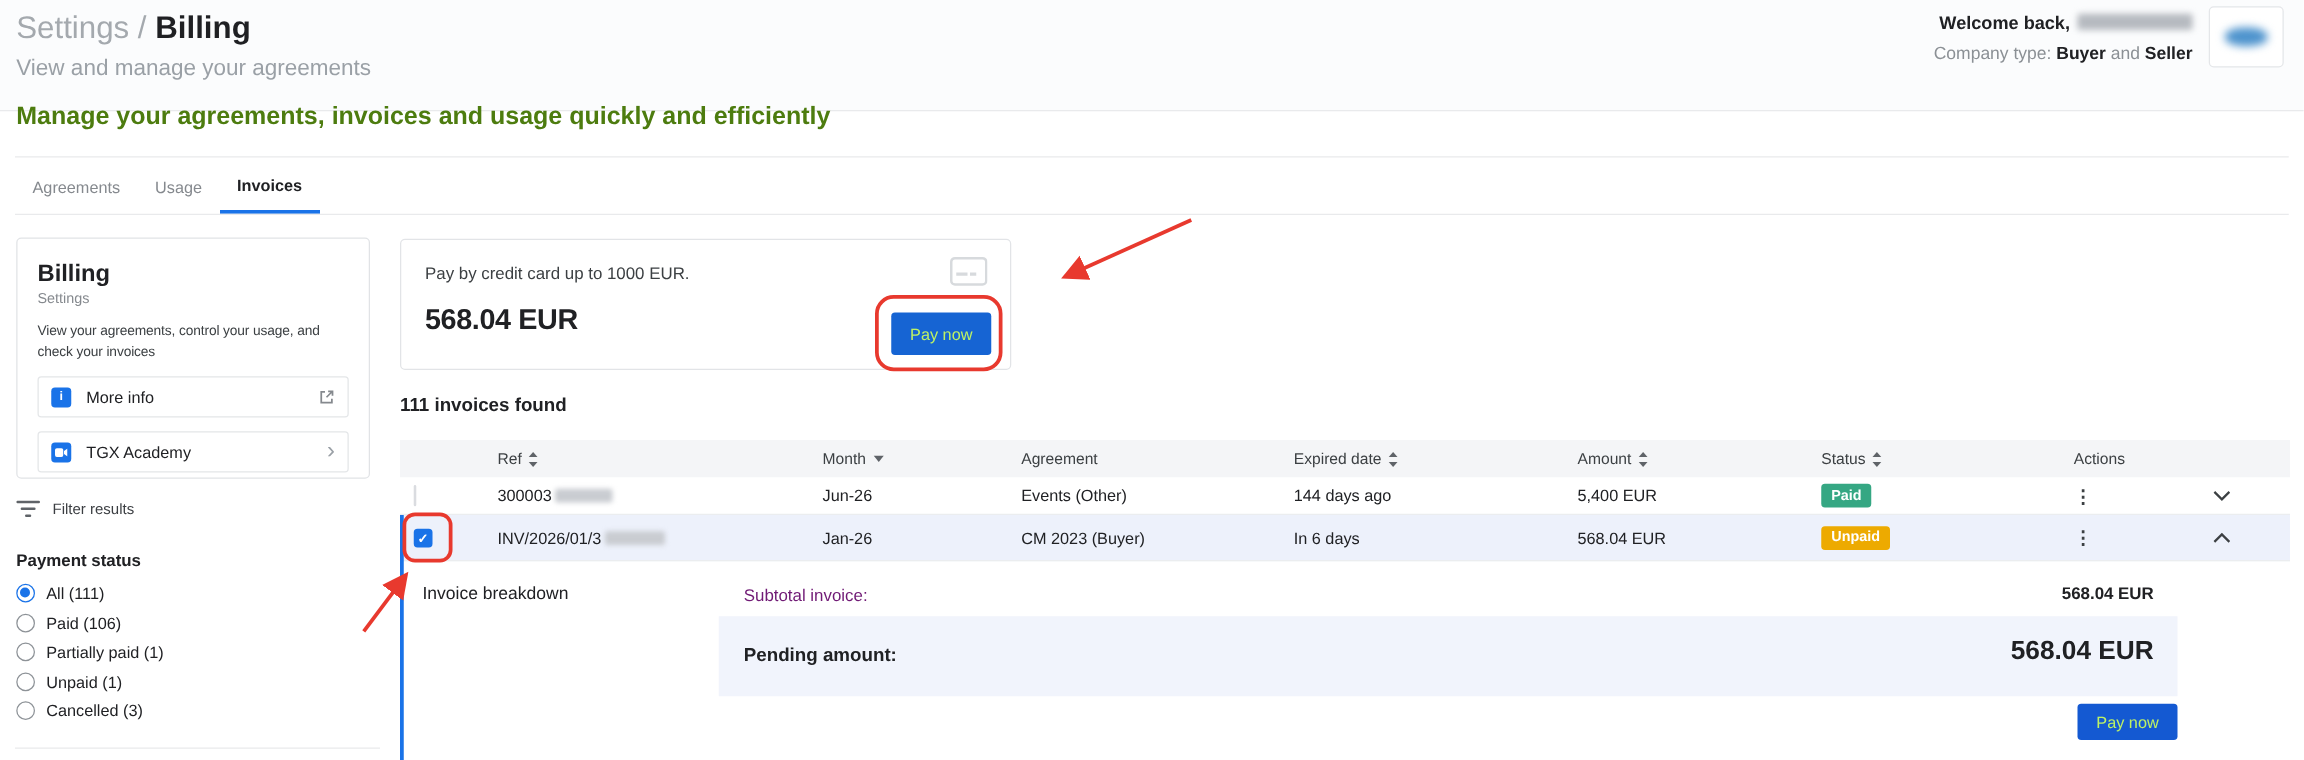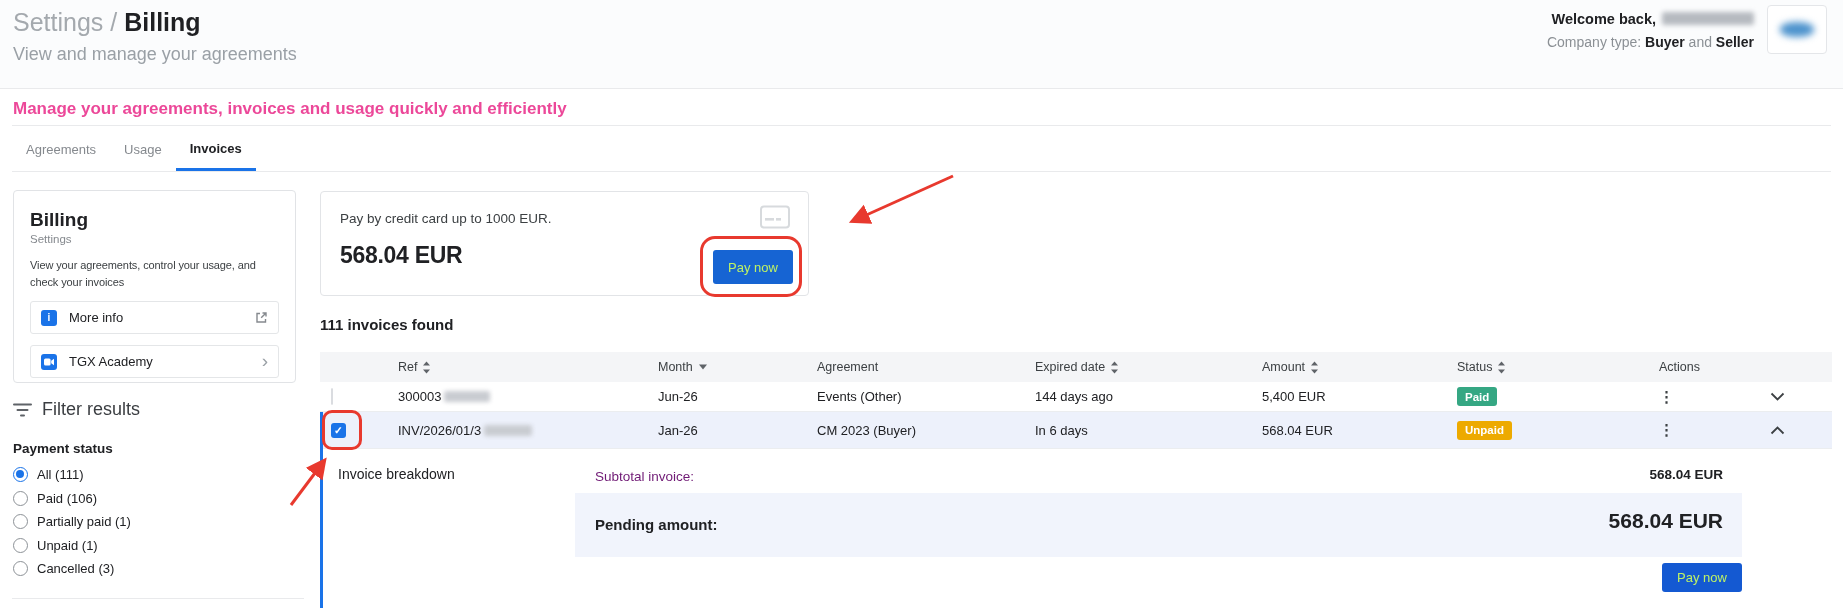--- a/index.html
+++ b/index.html
@@ -14,39 +14,39 @@
   .top-subtitle{position:absolute;left:13px;top:44px;font-size:18px;color:#9aa0a6}
   .welcome{position:absolute;right:89px;top:11px;text-align:right;white-space:nowrap}
   .welcome-line1{font-size:14.5px;font-weight:700;color:#202124}
   .blur-name{display:inline-block;width:92px;height:13px;background:#b6bac0;filter:blur(2.5px);border-radius:2px;vertical-align:-1px;margin-left:6px}
   .welcome-line2{margin-top:7px;font-size:14px;color:#8b9095}
   .welcome-line2 .bold{color:#202124;font-weight:700}
   .avatar{position:absolute;left:1767px;top:5px;width:60px;height:49px;background:#fff;border:1px solid #e4e6e9;border-radius:4px;display:flex;align-items:center;justify-content:center;box-sizing:border-box}
   .avatar-blob{width:34px;height:15px;background:#4d93cd;border-radius:45%;filter:blur(3.5px)}
 
   
-  .intro{position:absolute;left:13px;top:99px;font-size:17px;font-weight:700;color:#ec4899}
+  .intro{position:absolute;left:13px;top:82px;font-size:20px;font-weight:700;color:#4d7c0f}
   .divider-1{position:absolute;left:12px;top:125px;width:1819px;height:1px;background:#e9eaec}
   .tabs{position:absolute;left:12px;top:128px;height:43px;display:flex}
   .tab{padding:0 14px;font-size:13px;color:#85898e;display:flex;align-items:center;height:43px;box-sizing:border-box;cursor:pointer}
   .tab.active{color:#202124;font-weight:700;border-bottom:3px solid #1a73e8}
   .divider-2{position:absolute;left:12px;top:171px;width:1819px;height:1px;background:#e9eaec}
 
   
   .billing-card{position:absolute;left:13px;top:190px;width:283px;height:193px;border:1px solid #e1e3e6;border-radius:4px;box-sizing:border-box;padding:15px 16px 0}
   .billing-title{font-size:19px;font-weight:700;margin-top:3px}
   .billing-sub{font-size:11.5px;color:#85898e;margin-top:2px}
   .billing-desc{font-size:11px;color:#3c4043;margin-top:12px;line-height:1.5;width:245px;letter-spacing:-.1px}
   .card-btn{height:33px;border:1px solid #e4e6e8;border-radius:3px;display:flex;align-items:center;padding:0 10px;margin-top:11px;box-sizing:border-box;cursor:pointer;background:#fff}
   .btn-ico{width:16px;height:16px;background:#1a73e8;border-radius:3px;color:#fff;font-size:10px;font-weight:700;display:flex;align-items:center;justify-content:center;flex:none}
   .card-btn-label{font-size:13px;color:#202124;margin-left:12px;flex:1;text-align:left}
   .chev-right{color:#9aa0a6;font-size:19px;line-height:1;margin-top:-2px}
 
   .filter-head{position:absolute;left:13px;top:399px;display:flex;align-items:center}
-  .filter-title{font-size:18px;color:#3b3e42;margin-left:10px}
+  .filter-title{font-size:12px;color:#3b3e42;margin-left:10px}
   .pay-status{position:absolute;left:13px;top:441px;font-size:13.5px;font-weight:700}
   .radios{position:absolute;left:13px;top:463px}
   .radio-row{display:flex;align-items:center;height:23.5px;cursor:pointer}
   .radio{width:15px;height:15px;border-radius:50%;border:1.5px solid #8d9297;box-sizing:border-box;position:relative;flex:none}
   .radio.sel{border-color:#1a73e8}
   .radio.sel::after{content:"";position:absolute;left:2px;top:2px;width:8px;height:8px;background:#1a73e8;border-radius:50%}
   .radio-label{font-size:13px;margin-left:9px;color:#202124}
   .divider-left{position:absolute;left:12px;top:598px;width:292px;height:1px;background:#e9eaec}
 
   

